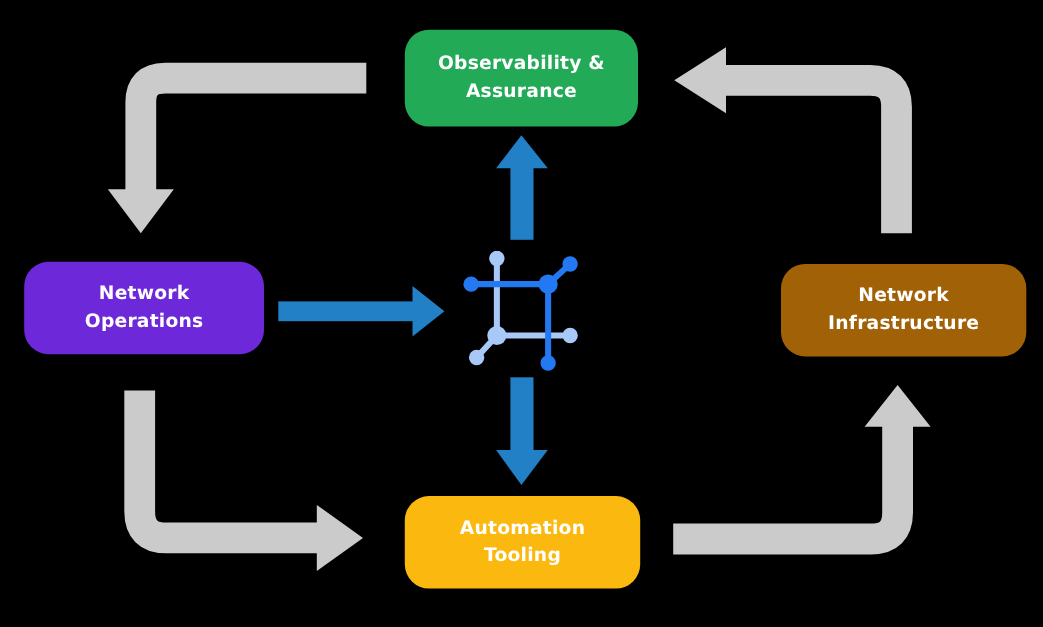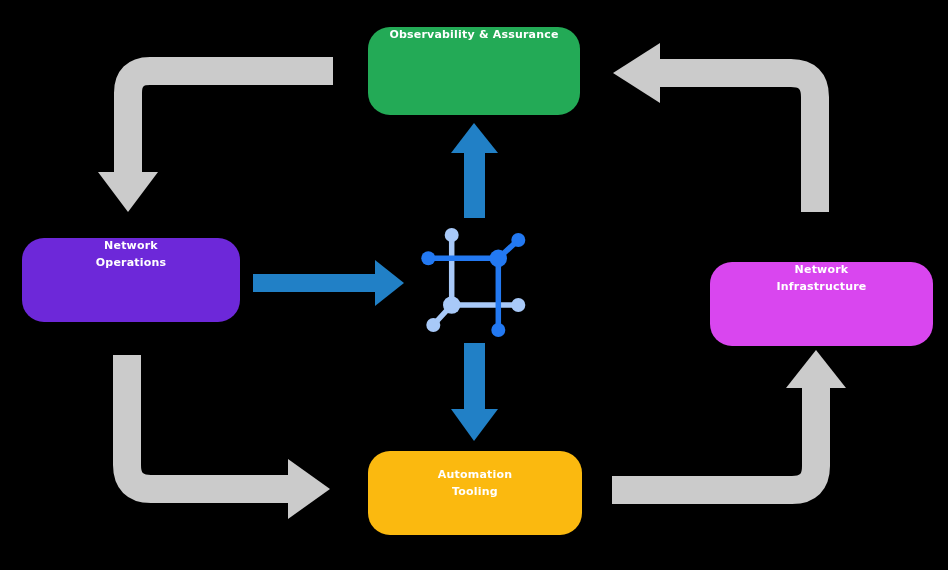--- a/index.html
+++ b/index.html
@@ -19,24 +19,25 @@
     left: 0;
     top: 0;
     width: 948px;
     height: 570px;
   }
   .node {
     position: absolute;
     border-radius: 22px;
     color: #ffffff;
     display: flex;
+    align-items: center;
     justify-content: center;
     text-align: center;
     font-weight: 700;
-    font-size: 11px;
+    font-size: 17px;
     line-height: 1.5;
     letter-spacing: 0.2px;
     z-index: 2;
     box-sizing: border-box;
   }
   .node-observability { left: 368px; top: 27px;  width: 212px; height: 88px; padding: 0 18px; }
   .node-operations    { left: 22px;  top: 238px; width: 218px; height: 84px; padding: 0 52px; }
   .node-infrastructure{ left: 710px; top: 240px; width: 223px; height: 84px; padding: 0 40px; }
   .node-tooling       { left: 368px; top: 451px; width: 214px; height: 84px; padding: 16px 52px; }
   .icon-svg {
@@ -78,21 +79,21 @@
       <polygon points="451,409 498,409 474,441"></polygon>
     </g>
   </svg>
 
   <div class="node node-observability" style="background-color: rgb(35, 170, 86); color: rgb(255, 255, 255);">
     <span>Observability &amp; Assurance</span>
   </div>
   <div class="node node-operations" style="background-color: #6d28d9; color: rgb(255, 255, 255);">
     <span>Network Operations</span>
   </div>
-  <div class="node node-infrastructure" style="background-color: #d946ef; color: rgb(255, 255, 255); margin-top: 22px;">
+  <div class="node node-infrastructure" style="background-color: #a16207; color: rgb(255, 255, 255);">
     <span>Network Infrastructure</span>
   </div>
   <div class="node node-tooling" style="background-color: rgb(251, 185, 15); color: rgb(255, 255, 255);">
     <span>Automation Tooling</span>
   </div>
 
   <svg class="icon-svg" viewBox="0 0 110 110">
 
     <g fill="none" stroke-width="5.5" stroke-linecap="round" stroke="#A8C9F8">
       <line x1="31.7" y1="7" x2="31.7" y2="77"></line>

